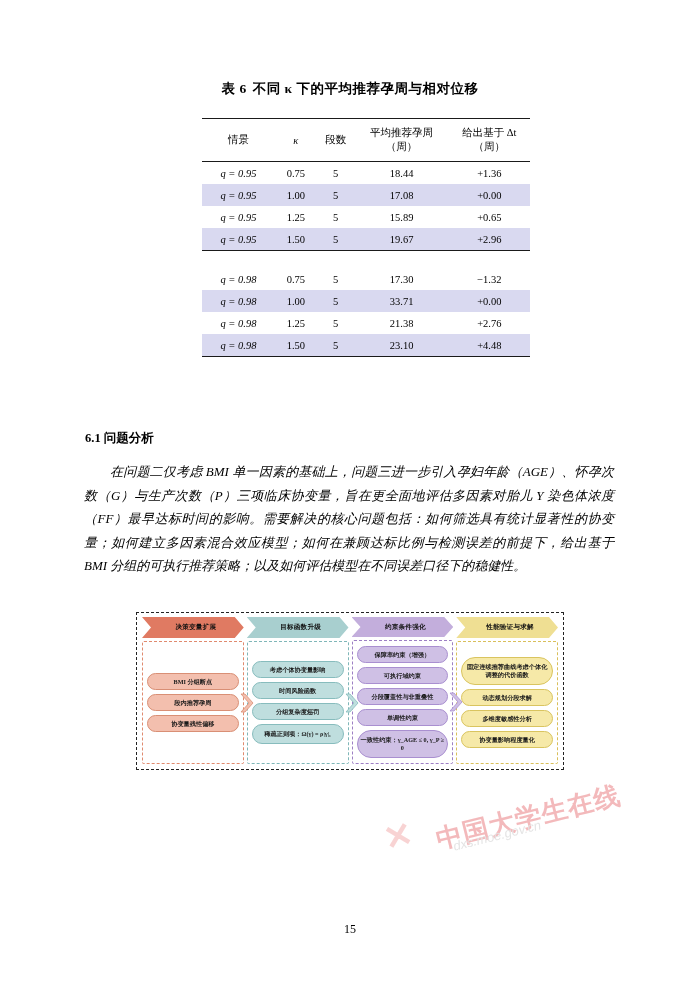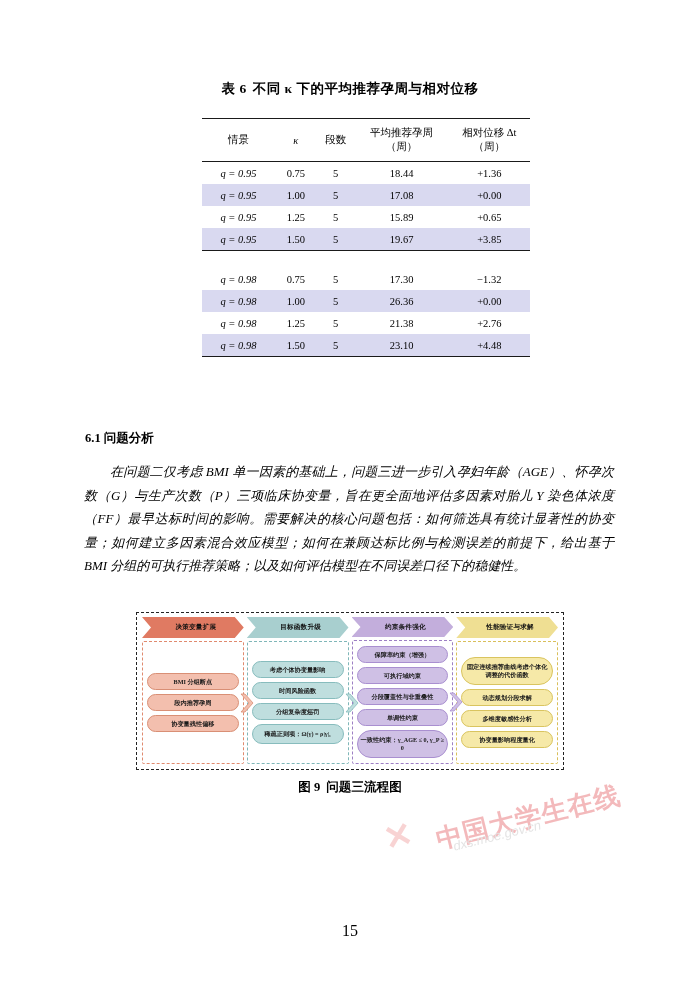--- a/index.html
+++ b/index.html
@@ -245,41 +245,41 @@
     font-family: "Liberation Sans", sans-serif;
     font-weight: bold;
   }
 
   .page-num {
     position: absolute;
     top: 922px;
     left: 0;
     width: 700px;
     text-align: center;
-    font-size: 16px;
+    font-size: 12px;
   }
 </style>
 </head>
 <body>
 
 <div class="page">
 
   <div class="table-caption">
     <span class="cap-num">表 6</span><span>不同 κ 下的平均推荐孕周与相对位移</span>
   </div>
 
   <div class="tbl-wrap">
     <table class="t6">
       <thead>
         <tr class="rule-top">
           <th class="c-sc">情景</th>
           <th class="c-k math">κ</th>
           <th class="c-seg">段数</th>
           <th class="c-wk">平均推荐孕周（周）</th>
-          <th class="c-dt">相对位移 Δt（周）</th>
+          <th class="c-dt">给出基于 Δt（周）</th>
         </tr>
       </thead>
       <tbody id="tbody-t6">
           <tr class="rule-mid">
             <td class="c-sc math">q = 0.95</td>
             <td class="c-k">0.75</td>
             <td class="c-seg">5</td>
             <td class="c-wk">18.44</td>
             <td class="c-dt">+1.36</td>
           </tr>
@@ -295,37 +295,37 @@
             <td class="c-k">1.25</td>
             <td class="c-seg">5</td>
             <td class="c-wk">15.89</td>
             <td class="c-dt">+0.65</td>
           </tr>
           <tr class="shade">
             <td class="c-sc math">q = 0.95</td>
             <td class="c-k">1.50</td>
             <td class="c-seg">5</td>
             <td class="c-wk">19.67</td>
-            <td class="c-dt">+3.85</td>
+            <td class="c-dt">+2.96</td>
           </tr>
           <tr class="gap-row rule-mid">
             <td colspan="5"></td>
           </tr>
           <tr class="">
             <td class="c-sc math">q = 0.98</td>
             <td class="c-k">0.75</td>
             <td class="c-seg">5</td>
             <td class="c-wk">17.30</td>
             <td class="c-dt">−1.32</td>
           </tr>
           <tr class="shade">
             <td class="c-sc math">q = 0.98</td>
             <td class="c-k">1.00</td>
             <td class="c-seg">5</td>
-            <td class="c-wk">26.36</td>
+            <td class="c-wk">33.71</td>
             <td class="c-dt">+0.00</td>
           </tr>
           <tr class="">
             <td class="c-sc math">q = 0.98</td>
             <td class="c-k">1.25</td>
             <td class="c-seg">5</td>
             <td class="c-wk">21.38</td>
             <td class="c-dt">+2.76</td>
           </tr>
           <tr class="shade rule-bot">
@@ -391,23 +391,20 @@
           <div class="group g4">
             <div class="pill p4 tall">固定连续推荐曲线考虑个体化调整的代价函数</div>
             <div class="pill p4">动态规划分段求解</div>
             <div class="pill p4">多维度敏感性分析</div>
             <div class="pill p4">协变量影响程度量化</div>
           </div>
         </div>
       </div>
   </div>
 
-  <div class="fig-caption">
-    <span class="cap-num">图 9</span><span>问题三流程图</span>
-  </div>
 
   <div class="watermark">
     <div class="wm-mark">✕</div>
     <div class="wm-text">中国大学生在线</div>
     <div class="wm-url">dxs.moe.gov.cn</div>
   </div>
 
   <div class="page-num">15</div>
 
 </div>

